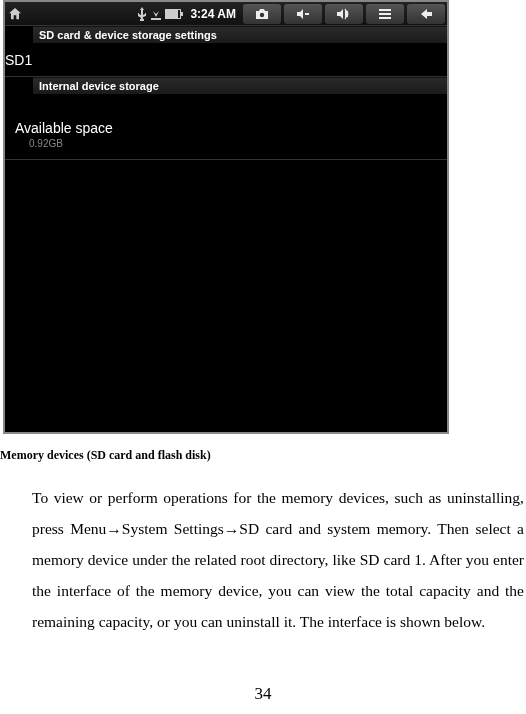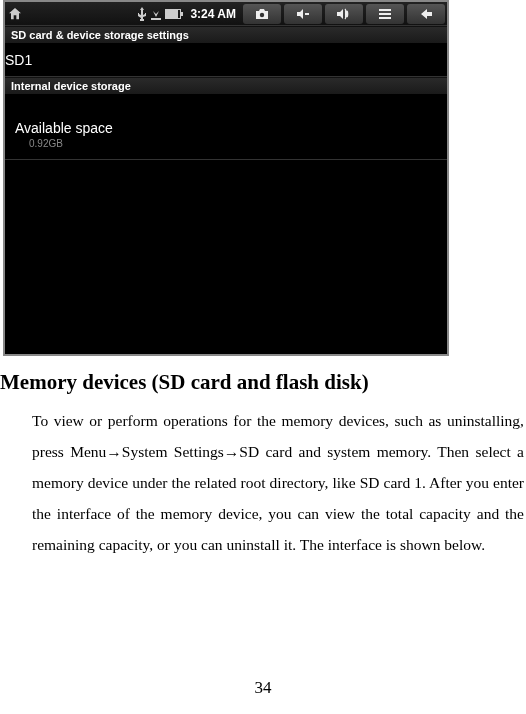--- a/index.html
+++ b/index.html
@@ -5,21 +5,21 @@
     * { margin: 0; padding: 0; box-sizing: border-box; }
     body {
       width: 526px;
       height: 714px;
       background: #fff;
       font-family: "Times New Roman", serif;
       position: relative;
     }
     .screenshot {
       width: 446px;
-      height: 356px;
+      height: 434px;
       background: #000;
       margin-left: 3px;
       border: 2px solid #888;
       display: flex;
       flex-direction: column;
     }
     .status-bar {
       height: 24px;
       background: linear-gradient(#222, #111);
       display: flex;
@@ -55,20 +55,21 @@
     }
     .section-header {
       font-family: Arial, sans-serif;
       color: #fff;
       font-weight: bold;
       font-size: 11px;
       padding: 2px 6px 2px 6px;
       background: linear-gradient(#2a2a2a,#1a1a1a);
       border-top: 1px solid #111;
       border-bottom: 1px solid #000;
+      margin-left: 28px;
     }
     .list-item {
       font-family: Arial, sans-serif;
       color: #fff;
       font-size: 14px;
       padding: 8px 0;
       border-bottom: 1px solid #333;
       background: #000;
     }
     .list-item.tall { padding: 10px 10px; margin-top: 15px; }
@@ -81,33 +82,33 @@
     }
     .settings-body {
       flex: 1;
       background: #000;
     }
     .doc-content {
       padding: 14px 2px 0 0;
     }
     .doc-title {
       font-weight: bold;
-      font-size: 21px;
-      margin-bottom: 10px;
+      font-size: 12px;
+      margin-bottom: 19px;
     }
     .doc-para {
       font-size: 15.5px;
       line-height: 2.0;
       text-align: justify;
       text-justify: inter-word;
       padding-left: 32px;
     }
     .page-number {
       position: absolute;
-      bottom: 16px;
+      bottom: 10px;
       left: 0;
       width: 526px;
       text-align: center;
       font-size: 17px;
     }
     .battery { width: 16px; height: 10px; border: 1px solid #ccc; position: relative; margin-right: 2px;}
     .battery::after { content:''; position:absolute; right:-3px; top:2px; width:2px; height:4px; background:#ccc; }
     .battery-fill { background:#ccc; width:12px; height:8px; }
   </style>
 </head>

